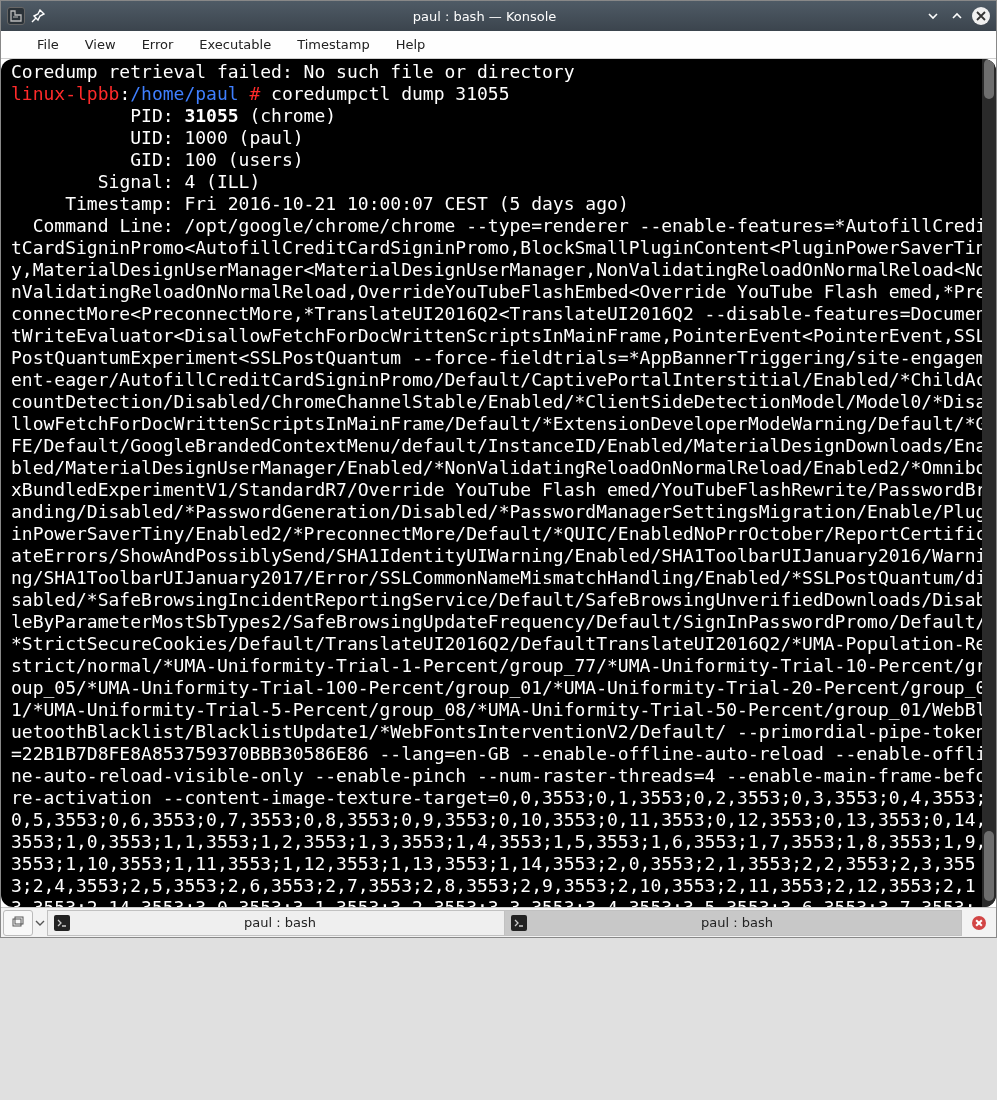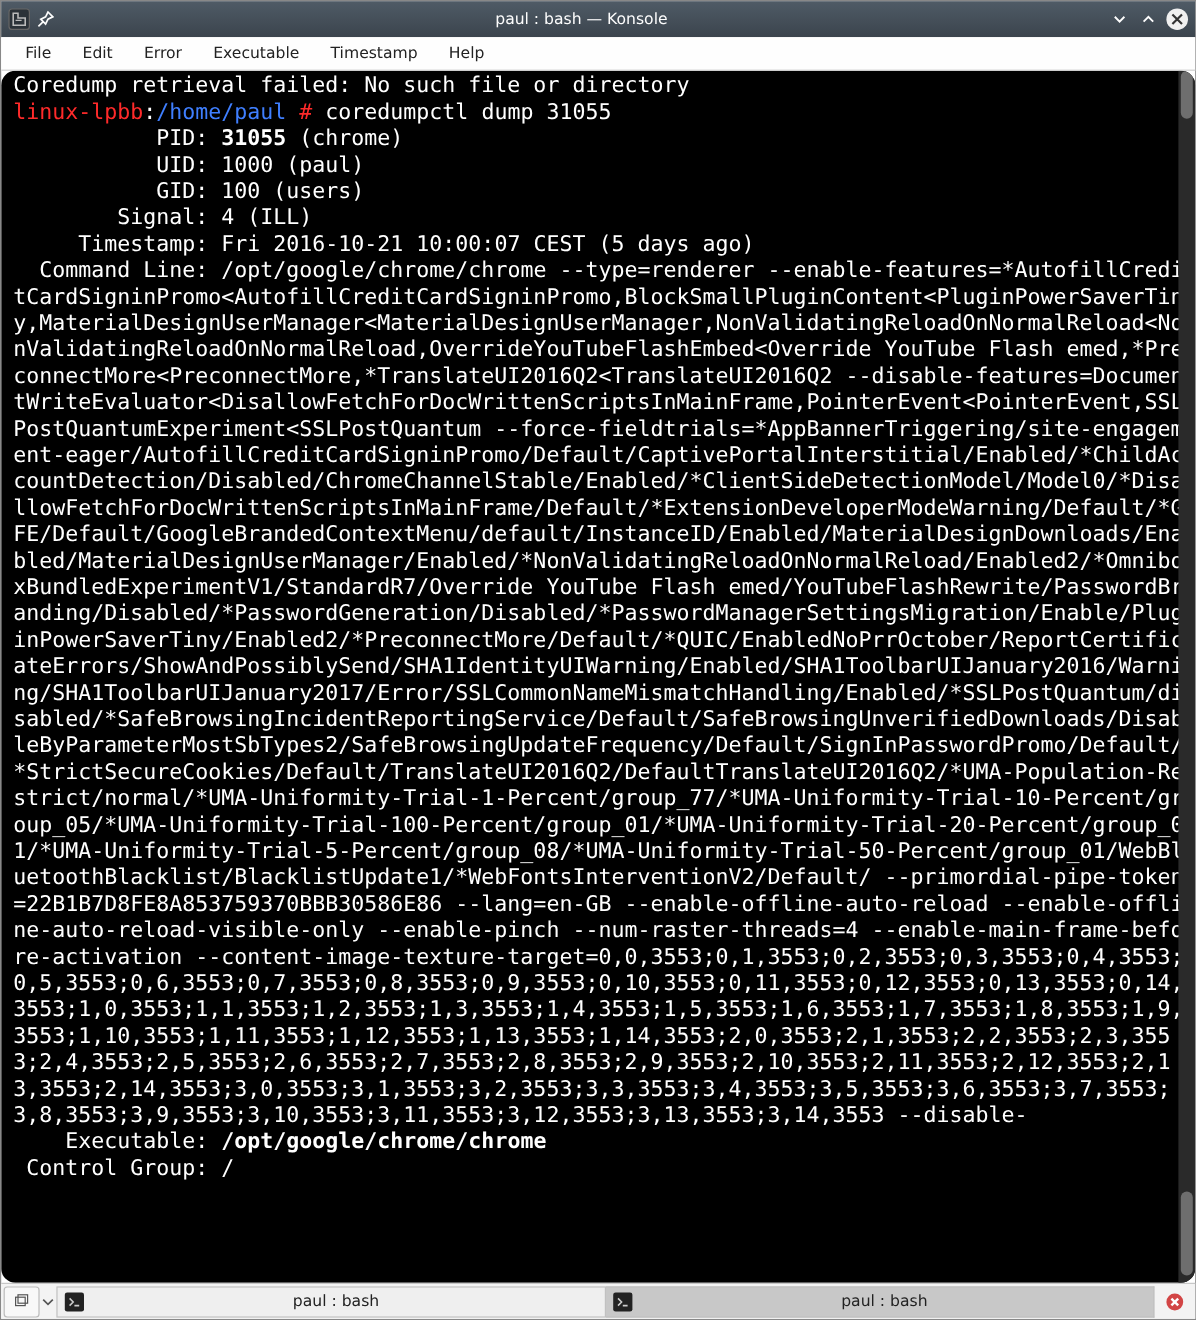--- a/index.html
+++ b/index.html
@@ -4,21 +4,21 @@
 <style>
   * { margin: 0; padding: 0; box-sizing: border-box; }
   html, body { width: 997px; height: 1100px; overflow: hidden; }
   body {
     font-family: "DejaVu Sans", "Liberation Sans", Arial, sans-serif;
     font-size: 13px;
     background: #e0e0e0;
     color: #222;
   }
   .window {
-    width: 997px; height: 1100px;
+    width: 997px; height: 938px;
     display: flex; flex-direction: column;
     border: 1px solid #888;
     background: #fff;
   }
   
   .titlebar {
     height: 30px;
     background: linear-gradient(#4f5b66, #3b444d);
     color: #fdfdfd;
     display: flex; align-items: center;
@@ -43,21 +43,21 @@
   }
   .tb-icon {
     width: 18px; height: 18px; display: flex; align-items: center; justify-content: center;
     background: #2b3238; border-radius: 3px; border: 1px solid #666;
   }
   .pin-icon { background: transparent; border: none; }
   
   .menubar {
     height: 28px; background: #fefefe;
     display: flex; align-items: center;
-    gap: 26px; padding: 0 20px;
+    gap: 26px; padding: 0 36px;
     border-bottom: 1px solid #d0d0d0;
   }
   .menu-item { color: #222; }
   
   .terminal-wrap {
     flex: 1; position: relative; overflow: hidden; border-radius: 12px;
   }
   .terminal {
     position: absolute; inset: 0;
     background: #000;
@@ -155,21 +155,21 @@
       <span class="win-btn close">
         <svg width="12" height="12" viewBox="0 0 12 12">
             <path d="M2 2 L10 10 M10 2 L2 10" stroke="#333" stroke-width="1.8"></path>
           </svg>
       </span>
     </div>
   </div>
 
   <div class="menubar">
     <span class="menu-item">File</span>
-    <span class="menu-item">Edit</span>
+    <span class="menu-item">View</span>
     <span class="menu-item">Error</span>
     <span class="menu-item">Executable</span>
     <span class="menu-item">Timestamp</span>
     <span class="menu-item">Help</span>
   </div>
 
   <div class="terminal-wrap">
     <div class="terminal"><span>Coredump retrieval failed: No such file or directory</span>
 <span class="red">linux-lpbb</span><span>:</span><span class="blue">/home/paul</span><span class="red"> # </span><span>coredumpctl dump 31055</span>
 <span>           PID: </span><span class="bold">31055</span><span> (chrome)</span>

